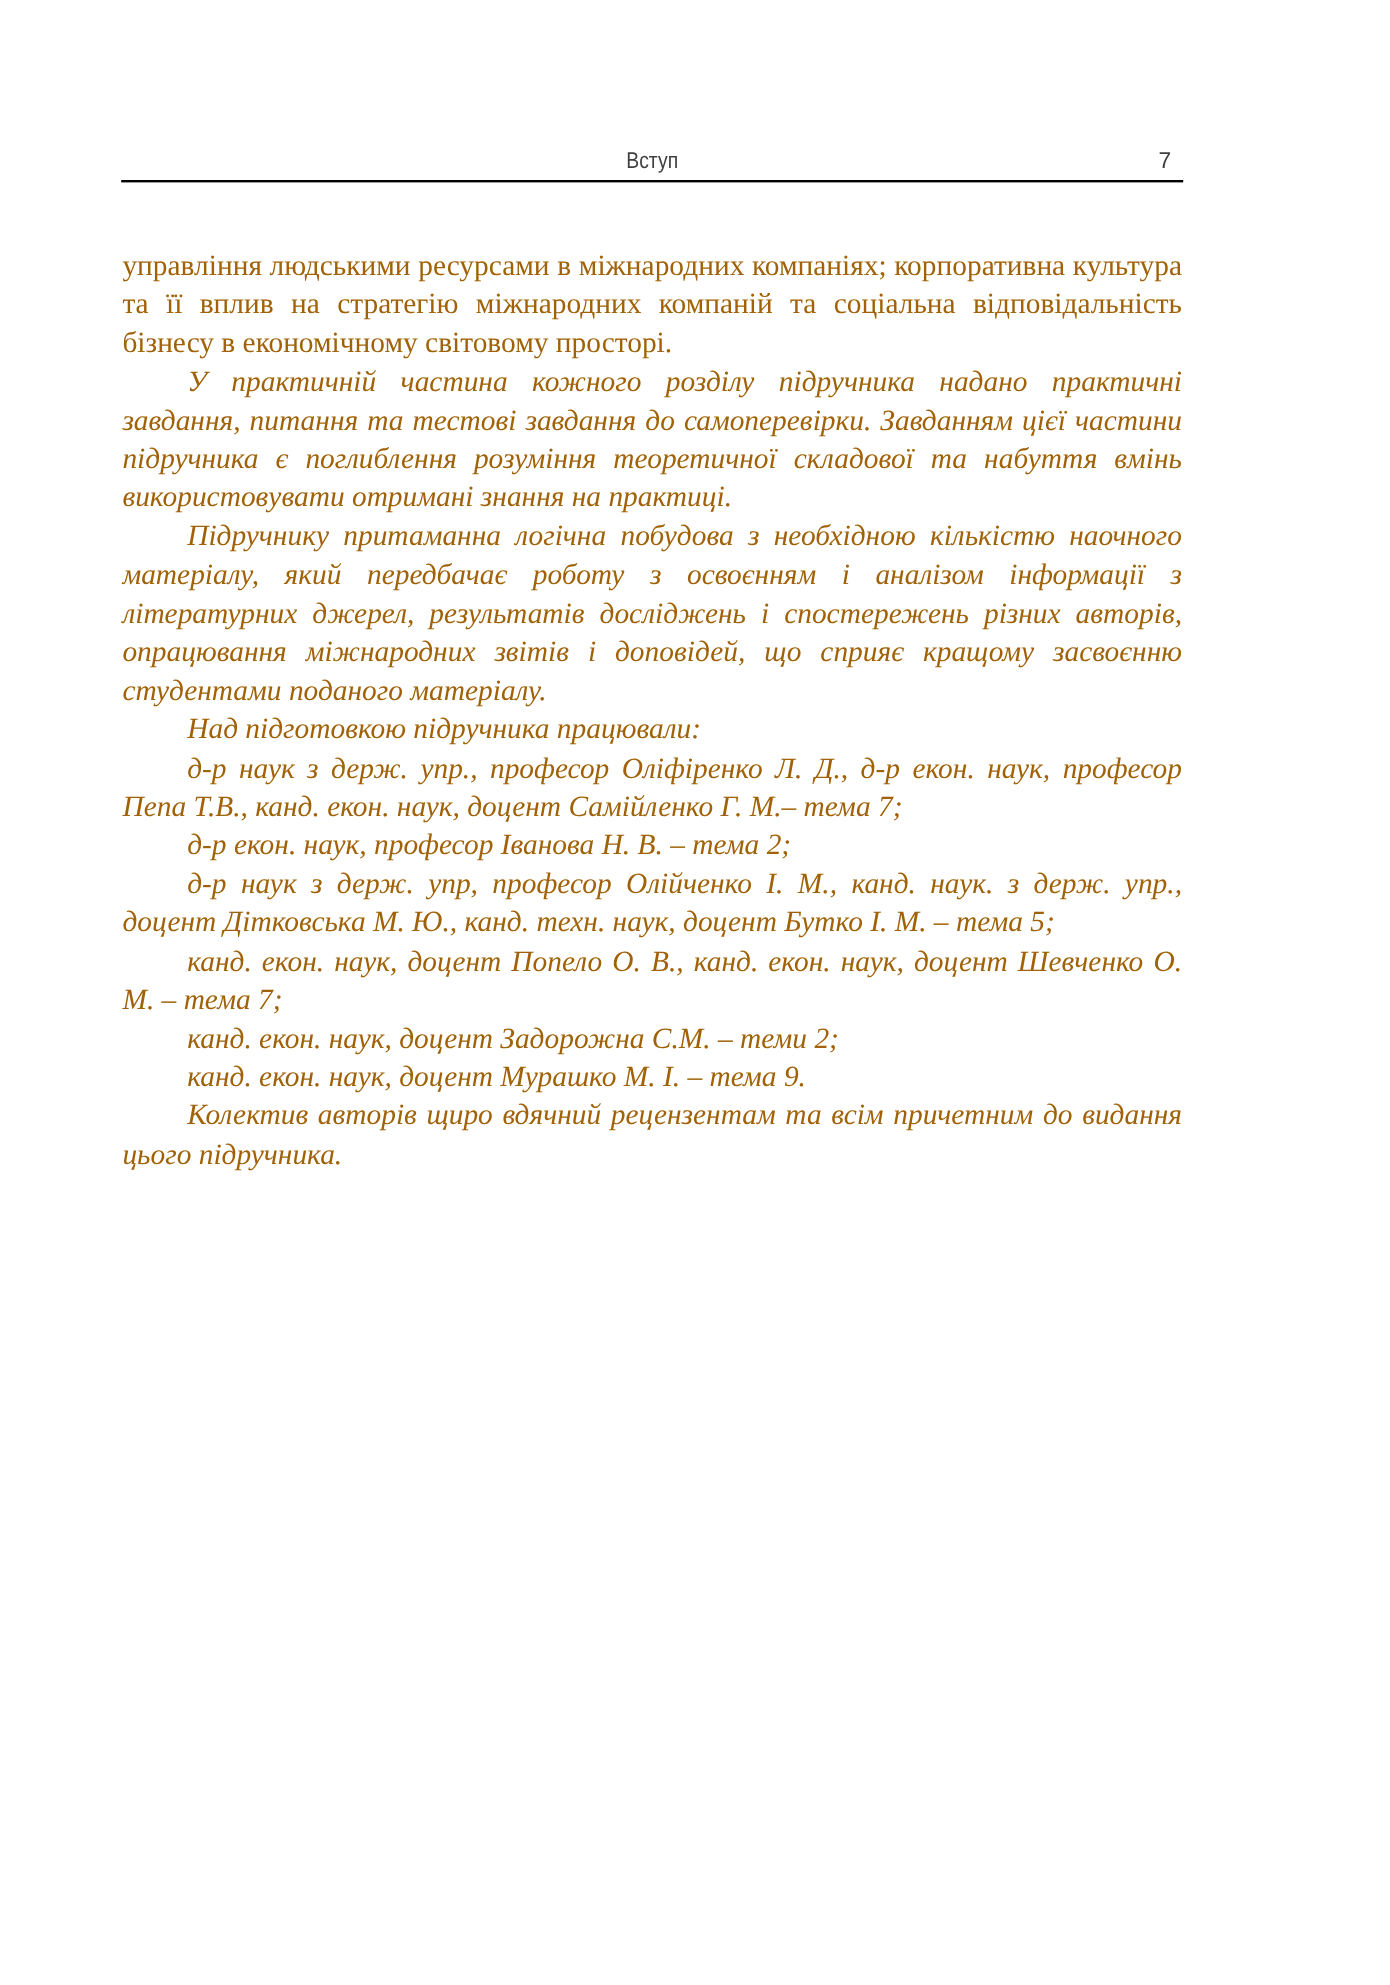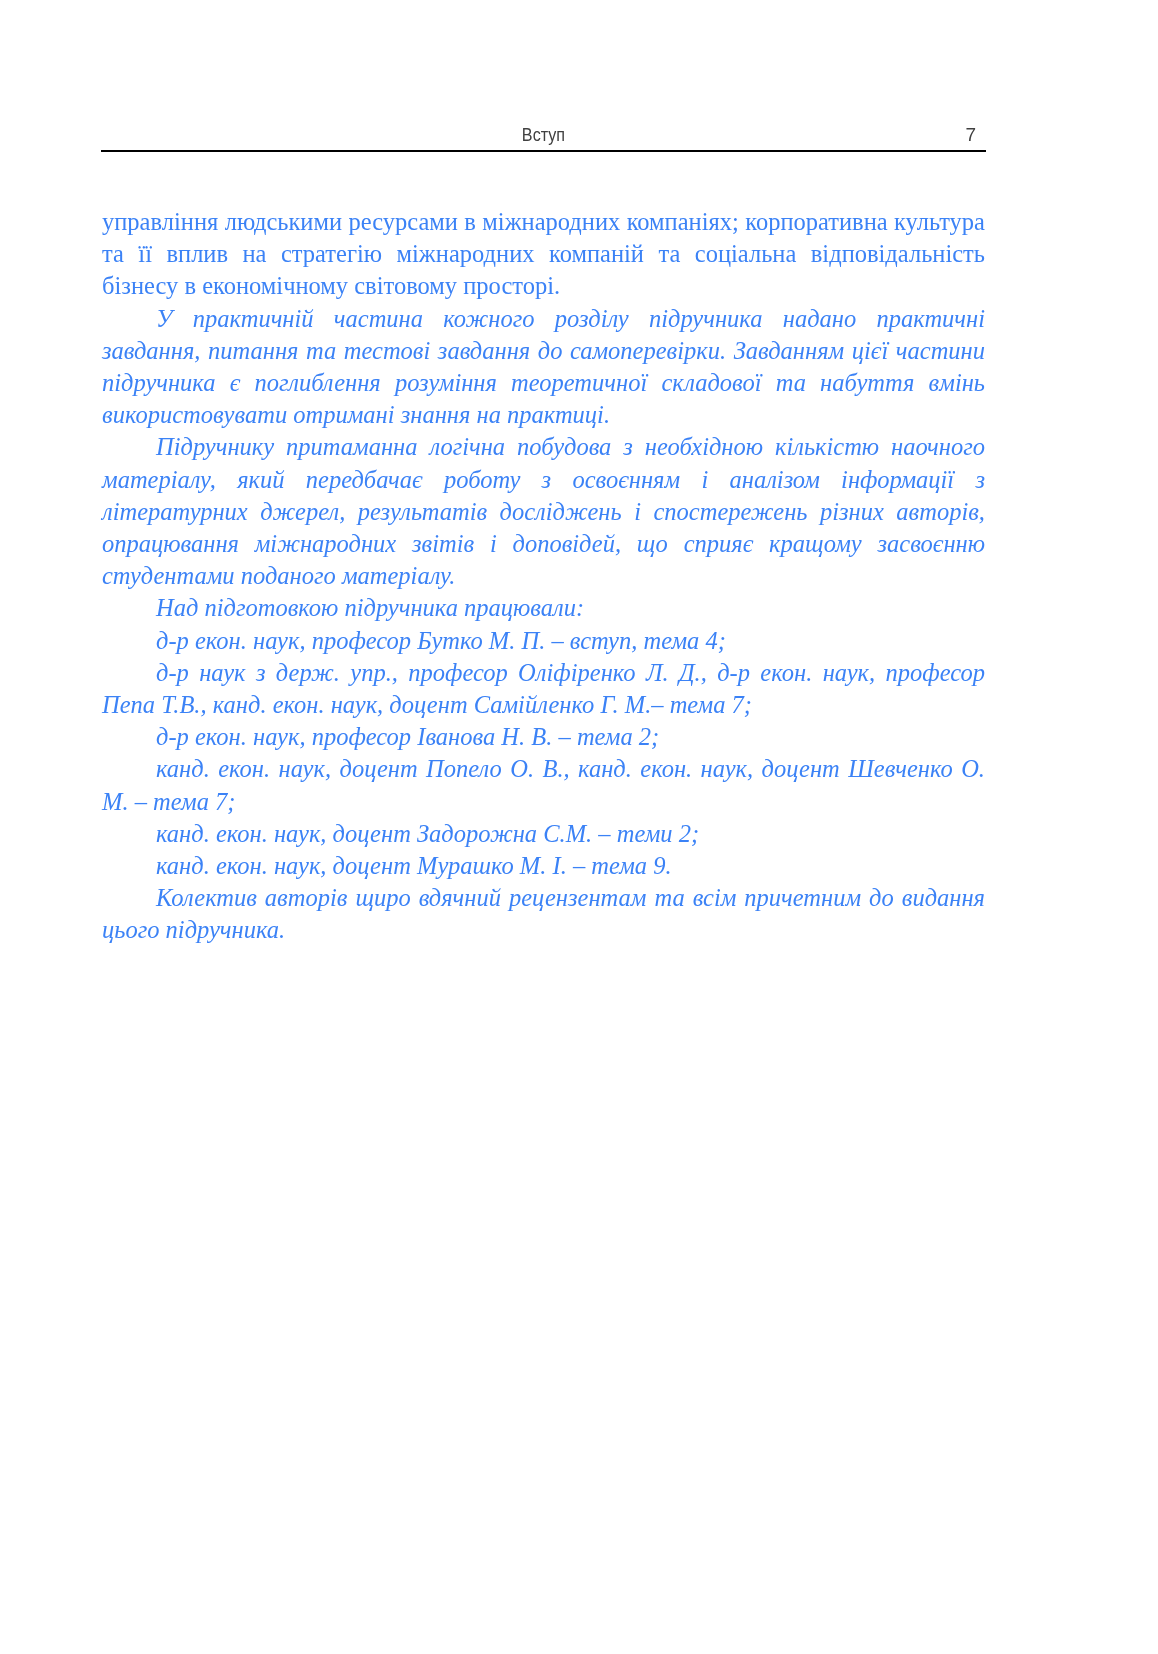--- a/index.html
+++ b/index.html
@@ -10,40 +10,40 @@
     border-bottom: 2px solid #000;
     font-family: "Liberation Sans", sans-serif; font-size: 19px; color: #404040;
   }
   .header .title {
     position: absolute; left: 0; right: 0; top: 2px; text-align: center;
     transform: scaleX(0.85);
   }
   .header .pageno { position: absolute; right: 10px; top: 2px; }
   .body {
     position: absolute; left: 102px; top: 206px; width: 883px;
-    font-family: "Liberation Serif", serif; font-size: 24.5px; line-height: 32.2px; color: #3b82f6;
+    font-family: "Liberation Serif", serif; font-size: 24.5px; line-height: 32.2px; color: #a16207;
   }
   .body p { margin: 0; text-align: justify; text-align-last: left; }
   .body .ind { text-indent: 54px; font-style: italic; }
 </style>
 </head>
 <body>
 
 <div class="page">
   <div class="header">
     <div class="title">Вступ</div>
     <div class="pageno">7</div>
   </div>
 
   <div class="body">
     <p>управління людськими ресурсами в міжнародних компаніях; корпоратив­на культура та її вплив на стратегію міжнародних компаній та соціальна відповідальність бізнесу в економічному світовому просторі.</p>
     <p class="ind">У практичній частина кожного розділу підручника надано практичні завдання, питання та тестові завдання до самоперевірки. Завданням цієї частини підручника є поглиблення розуміння теоретичної складової та набуття вмінь використовувати отримані знання на практиці.</p>
     <p class="ind">Підручнику притаманна логічна побудова з необхідною кількістю наочного матеріалу, який передбачає роботу з освоєнням і аналізом ін­формації з літературних джерел, результатів досліджень і спостережень різних авторів, опрацювання міжнародних звітів і доповідей, що сприяє кращому засвоєнню студентами поданого матеріалу.</p>
     <p class="ind">Над підготовкою підручника працювали:</p>
-    <p class="ind">д-р екон. наук, професор Бутко М. П. – вступ, тема 4;</p>
     <p class="ind">д-р наук з держ. упр., професор Оліфіренко Л. Д., д-р екон. наук, про­фесор Пепа Т.В., канд. екон. наук, доцент Самійленко Г. М.– тема 7;</p>
     <p class="ind">д-р екон. наук, професор Іванова Н. В. – тема 2;</p>
+    <p class="ind">д-р наук з держ. упр, професор Олійченко І. М., канд. наук. з держ. упр., доцент Дітковська М. Ю., канд. техн. наук, доцент Бутко І. М. – тема 5;</p>
     <p class="ind">канд. екон. наук, доцент Попело О. В., канд. екон. наук, доцент Шев­ченко О. М. – тема 7;</p>
     <p class="ind">канд. екон. наук, доцент Задорожна С.М. – теми 2;</p>
     <p class="ind">канд. екон. наук, доцент Мурашко М. І. – тема 9.</p>
     <p class="ind">Колектив авторів щиро вдячний рецензентам та всім причетним до видання цього підручника.</p>
   </div>
 </div>
 
 </body></html>

